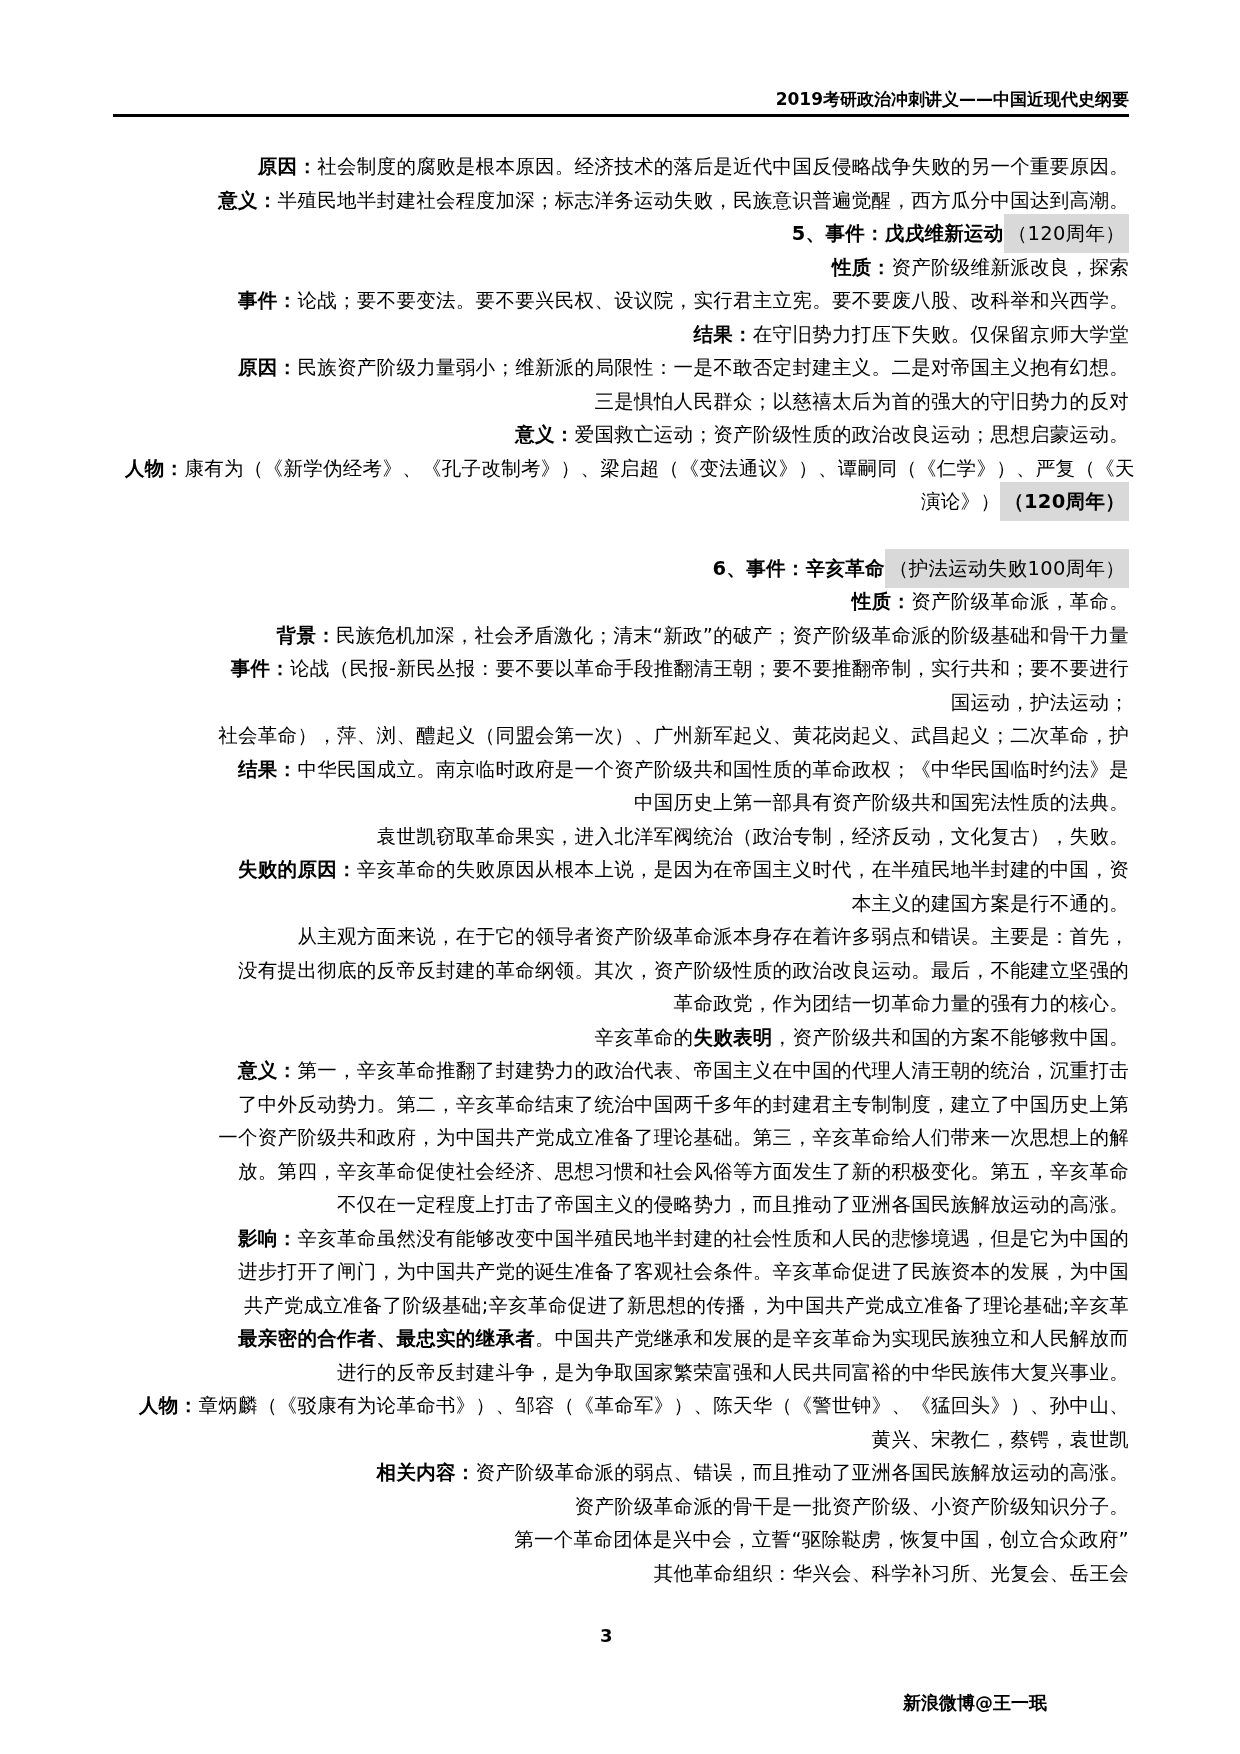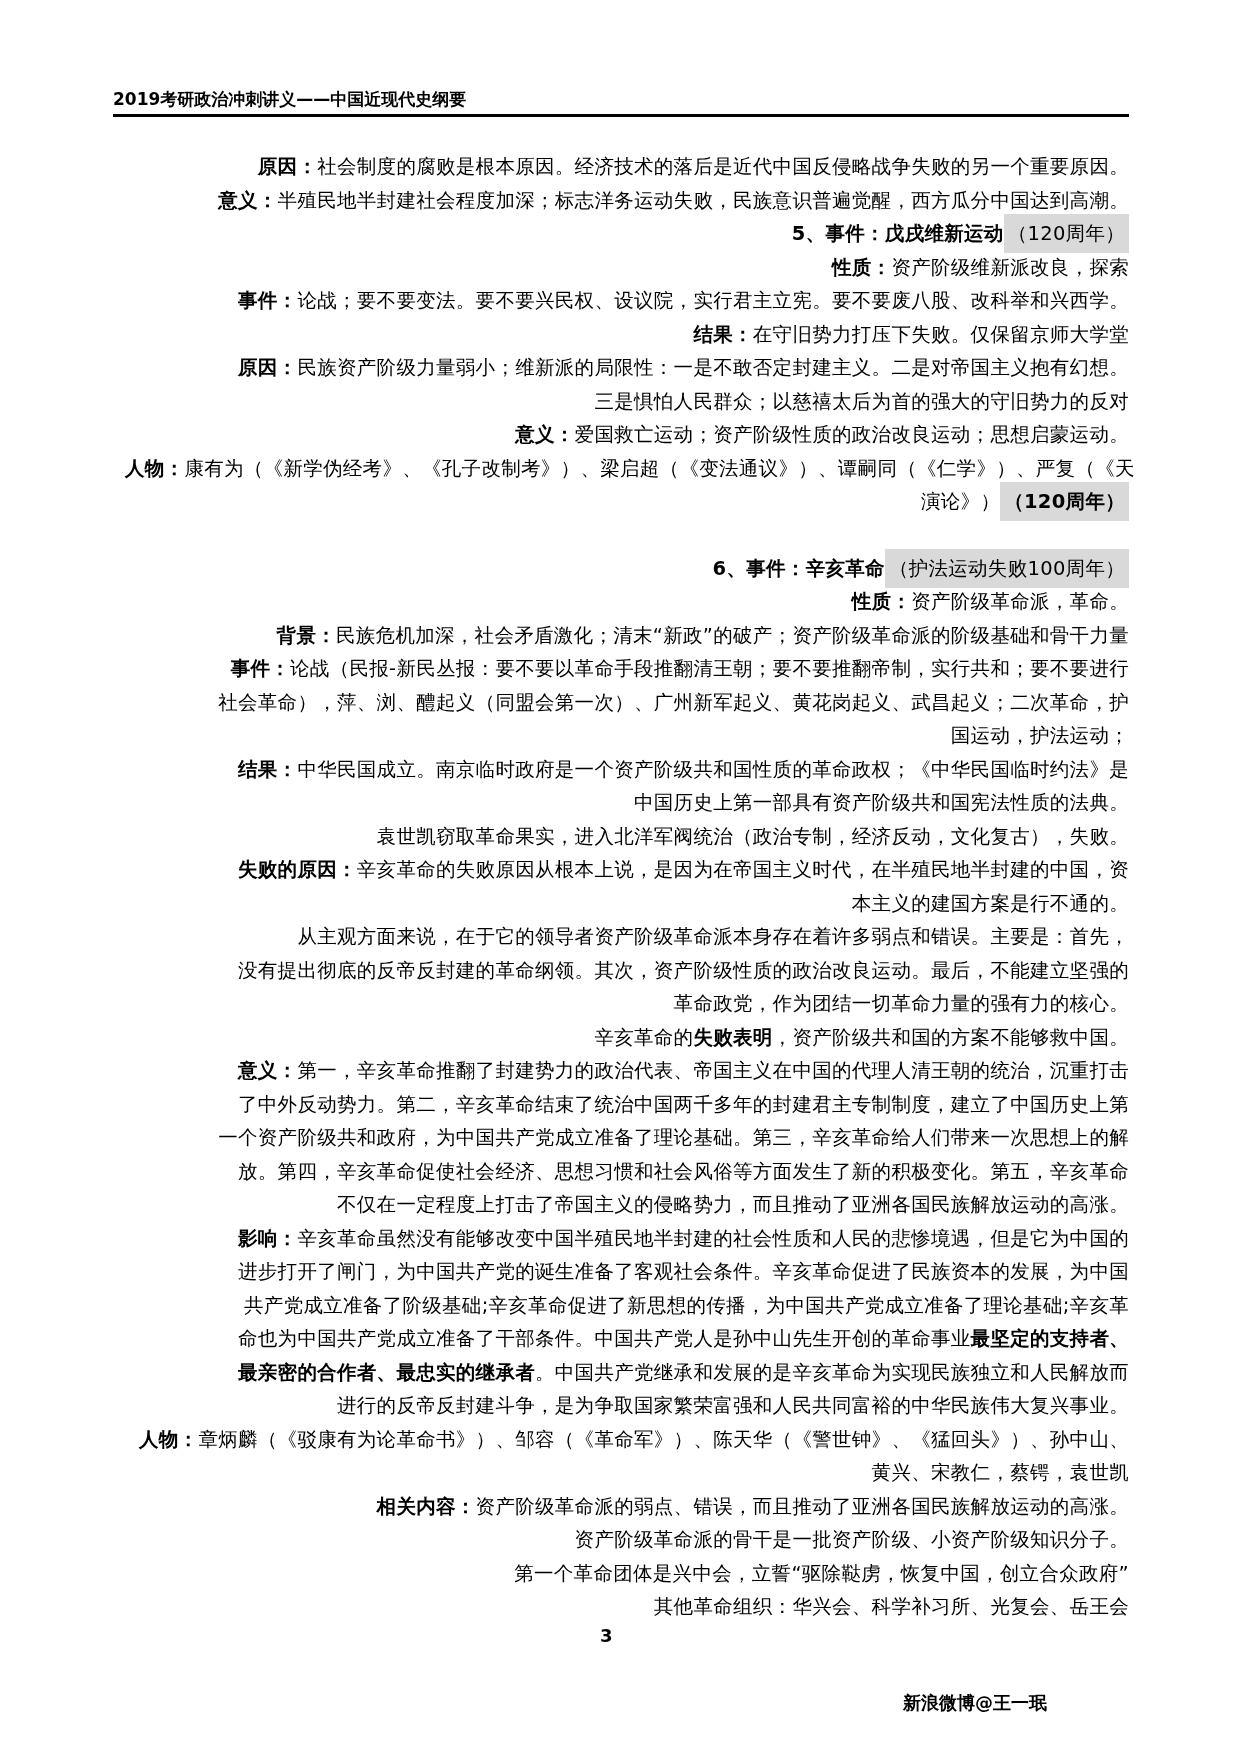--- a/index.html
+++ b/index.html
@@ -1,18 +1,18 @@
 <!DOCTYPE html>
 <html><head>
 <meta charset="utf-8">
 <style>
   html, body { margin: 0; padding: 0; background: #ffffff; }
   body { width: 1240px; height: 1754px; position: relative; overflow: hidden;
          font-family: "DejaVu Sans", "Liberation Sans", sans-serif; color: #000; }
-  .header { position: absolute; left: 113px; top: 88px; width: 1016px; text-align: left;
+  .header { position: absolute; left: 113px; top: 88px; width: 1016px; text-align: right;
             font-size: 17px; font-weight: bold; }
   .header-rule { position: absolute; left: 113px; top: 114px; width: 1016px; height: 0;
                  border-top: 3px solid #000; }
   .content { position: absolute; left: 125px; top: 150px; width: 1004px; text-align: right; }
   .line { font-size: 19.5px; line-height: 33.5px; white-space: nowrap; letter-spacing: 0.3px; }
   .lbl { font-weight: bold; }
   .b { font-weight: bold; }
   .hl { background: #d9d9d9; padding: 8px 4px; }
   .indent1 { padding-left: 40px; }
   .indent2 { padding-left: 115px; }
@@ -40,40 +40,39 @@
   <div class="line"><span class="lbl">意义：</span><span>爱国救亡运动；资产阶级性质的政治改良运动；思想启蒙运动。</span></div>
   <div class="line"><span class="lbl">人物：</span><span>康有为（《新学伪经考》、《孔子改制考》）、梁启超（《变法通议》）、谭嗣同（《仁学》）、严复（《天</span></div>
   <div class="line"><span>演论》）</span><span class="hl b">（120周年）</span></div>
 
   <div class="gap"></div>
 
   <div class="line"><span class="b">6、事件：辛亥革命</span><span class="hl">（护法运动失败100周年）</span></div>
   <div class="line"><span class="lbl">性质：</span><span>资产阶级革命派，革命。</span></div>
   <div class="line"><span class="lbl">背景：</span><span>民族危机加深，社会矛盾激化；清末“新政”的破产；资产阶级革命派的阶级基础和骨干力量</span></div>
   <div class="line"><span class="lbl">事件：</span><span>论战（民报-新民丛报：要不要以革命手段推翻清王朝；要不要推翻帝制，实行共和；要不要进行</span></div>
+  <div class="line">国运动，护法运动；</div>
   <div class="line">社会革命），萍、浏、醴起义（同盟会第一次）、广州新军起义、黄花岗起义、武昌起义；二次革命，护</div>
-  <div class="line">国运动，护法运动；</div>
   <div class="line"><span class="lbl">结果：</span><span>中华民国成立。南京临时政府是一个资产阶级共和国性质的革命政权；《中华民国临时约法》是</span></div>
   <div class="line">中国历史上第一部具有资产阶级共和国宪法性质的法典。</div>
   <div class="line indent1">袁世凯窃取革命果实，进入北洋军阀统治（政治专制，经济反动，文化复古），失败。</div>
   <div class="line"><span class="lbl">失败的原因：</span><span>辛亥革命的失败原因从根本上说，是因为在帝国主义时代，在半殖民地半封建的中国，资</span></div>
   <div class="line">本主义的建国方案是行不通的。</div>
   <div class="line indent1">从主观方面来说，在于它的领导者资产阶级革命派本身存在着许多弱点和错误。主要是：首先，</div>
   <div class="line">没有提出彻底的反帝反封建的革命纲领。其次，资产阶级性质的政治改良运动。最后，不能建立坚强的</div>
   <div class="line">革命政党，作为团结一切革命力量的强有力的核心。</div>
   <div class="line indent1"><span>辛亥革命的</span><span class="b">失败表明</span><span>，资产阶级共和国的方案不能够救中国。</span></div>
   <div class="line"><span class="lbl">意义：</span><span>第一，辛亥革命推翻了封建势力的政治代表、帝国主义在中国的代理人清王朝的统治，沉重打击</span></div>
   <div class="line">了中外反动势力。第二，辛亥革命结束了统治中国两千多年的封建君主专制制度，建立了中国历史上第</div>
   <div class="line">一个资产阶级共和政府，为中国共产党成立准备了理论基础。第三，辛亥革命给人们带来一次思想上的解</div>
   <div class="line">放。第四，辛亥革命促使社会经济、思想习惯和社会风俗等方面发生了新的积极变化。第五，辛亥革命</div>
   <div class="line">不仅在一定程度上打击了帝国主义的侵略势力，而且推动了亚洲各国民族解放运动的高涨。</div>
   <div class="line"><span class="lbl">影响：</span><span>辛亥革命虽然没有能够改变中国半殖民地半封建的社会性质和人民的悲惨境遇，但是它为中国的</span></div>
   <div class="line">进步打开了闸门，为中国共产党的诞生准备了客观社会条件。辛亥革命促进了民族资本的发展，为中国</div>
   <div class="line">共产党成立准备了阶级基础;辛亥革命促进了新思想的传播，为中国共产党成立准备了理论基础;辛亥革</div>
-  <div class="line"><span>命也为中国共产党成立准备了干部条件。中国共产党人是孙中山先生开创的革命事业</span><span class="b">最坚定的支持者、</span></div>
   <div class="line"><span class="b">最亲密的合作者、最忠实的继承者</span><span>。中国共产党继承和发展的是辛亥革命为实现民族独立和人民解放而</span></div>
   <div class="line">进行的反帝反封建斗争，是为争取国家繁荣富强和人民共同富裕的中华民族伟大复兴事业。</div>
   <div class="line"><span class="lbl">人物：</span><span>章炳麟（《驳康有为论革命书》）、邹容（《革命军》）、陈天华（《警世钟》、《猛回头》）、孙中山、</span></div>
   <div class="line">黄兴、宋教仁，蔡锷，袁世凯</div>
   <div class="line"><span class="lbl">相关内容：</span><span>资产阶级革命派的弱点、错误，而且推动了亚洲各国民族解放运动的高涨。</span></div>
   <div class="line indent2">资产阶级革命派的骨干是一批资产阶级、小资产阶级知识分子。</div>
   <div class="line indent2">第一个革命团体是兴中会，立誓“驱除鞑虏，恢复中国，创立合众政府”</div>
   <div class="line indent2">其他革命组织：华兴会、科学补习所、光复会、岳王会</div>
 </div>
 

